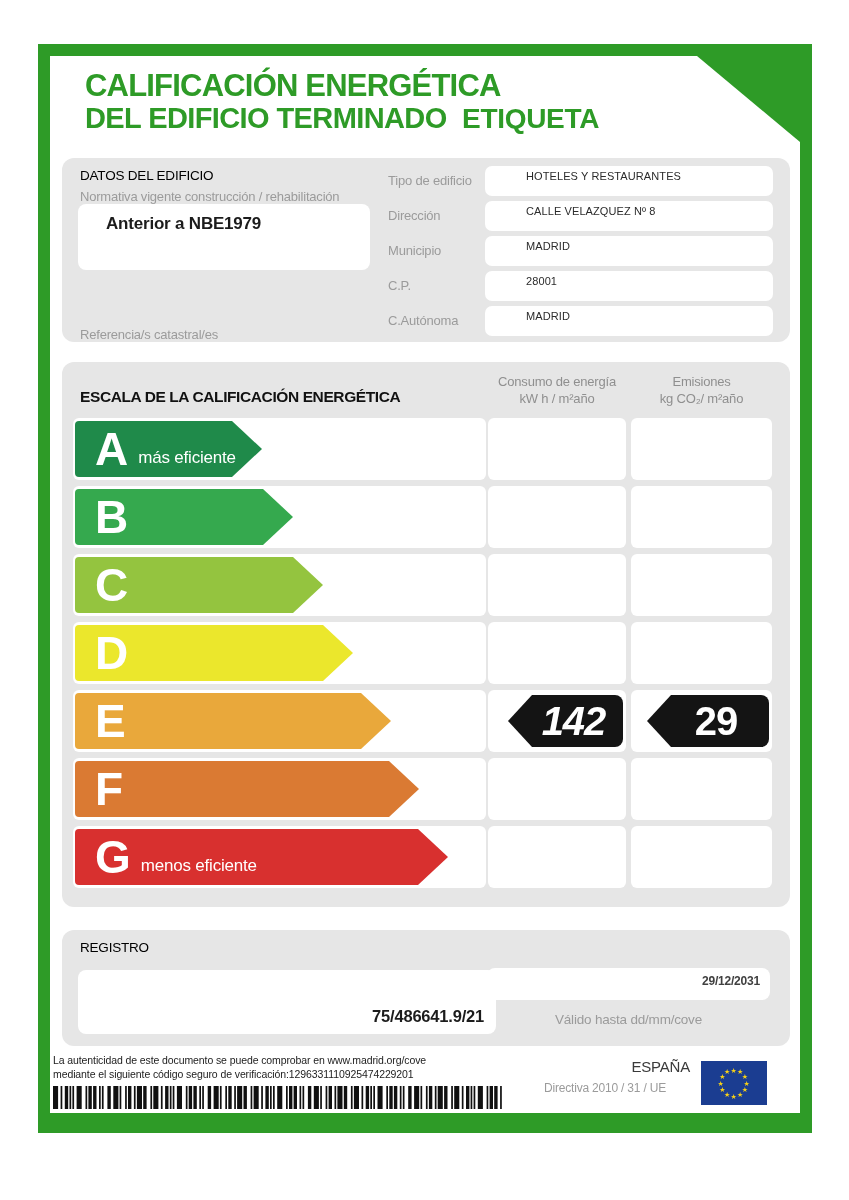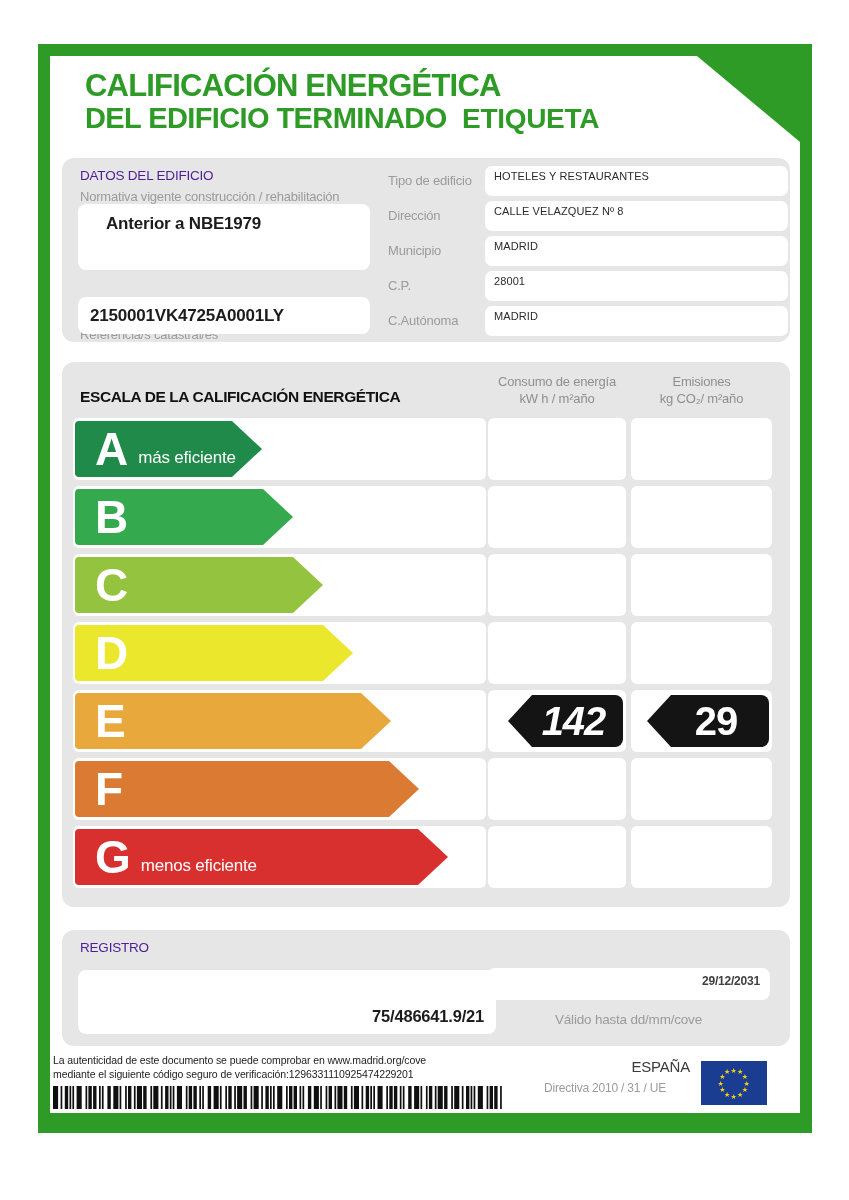--- a/index.html
+++ b/index.html
@@ -15,32 +15,32 @@
           clip-path:polygon(0 0,100% 0,100% 100%);}
   
   .title1{position:absolute;left:85px;top:68px;font-size:31px;font-weight:bold;color:var(--green);letter-spacing:-0.8px;}
   .title2{position:absolute;left:85px;top:102px;font-size:29px;font-weight:bold;color:var(--green);letter-spacing:-0.6px;}
   .etiqueta{position:absolute;left:462px;top:103px;font-size:28px;font-weight:bold;color:var(--green);letter-spacing:-0.3px;}
   
   .panel{position:absolute;left:62px;width:728px;background:var(--panel);border-radius:12px;}
   .datos-panel{top:158px;height:184px;}
   .escala-panel{top:362px;height:545px;}
   .registro-panel{top:930px;height:116px;}
-  .section-title{position:absolute;left:18px;top:10px;font-size:13.5px;color:#4c1d95;letter-spacing:-0.2px;}
+  .section-title{position:absolute;left:18px;top:10px;font-size:13.5px;color:#000000;letter-spacing:-0.2px;}
   .gray-label{position:absolute;font-size:13px;color:#9b9b9b;letter-spacing:-0.2px;}
   .white-box{position:absolute;background:#fff;border-radius:8px;}
   .normativa-label{left:18px;top:31px;}
   .normativa-box{left:16px;top:46px;width:292px;height:66px;}
   .big-value{font-size:17px;font-weight:bold;color:#1c1c1c;padding:10px 28px;letter-spacing:-0.2px;}
   .catastral-label{left:18px;top:125px;margin-top:44px;}
   .catastral-box{left:16px;top:139px;width:292px;height:37px;}
   .catastral-box .big-value{padding:9px 12px;}
   .fields{position:absolute;left:0;top:0;width:100%;height:100%;}
   .field-label{position:absolute;left:326px;font-size:13px;color:#9b9b9b;letter-spacing:-0.2px;}
-  .field-box{position:absolute;left:423px;width:303px;height:30px;background:#fff;border-radius:7px;}
+  .field-box{position:absolute;left:423px;width:256px;height:30px;background:#fff;border-radius:7px;padding-left:32px;}
   .field-value{font-size:11px;color:#2b2b2b;padding:4px 9px;letter-spacing:0.1px;}
   
   .scale-title{position:absolute;left:18px;top:26px;font-size:15.5px;font-weight:bold;color:#111;letter-spacing:-0.4px;}
   .col-header{position:absolute;top:11px;text-align:center;font-size:13px;color:#8f8f8f;line-height:17px;letter-spacing:-0.2px;}
   .consumo-header{left:426px;width:138px;}
   .emisiones-header{left:569px;width:141px;}
   .rows{position:absolute;left:0;top:0;width:100%;height:100%;}
   .scale-row{position:absolute;left:0;width:100%;height:62px;}
   .arrow-track{position:absolute;left:11px;top:0;width:413px;height:62px;background:#fff;border-radius:6px;}
   .arrow{position:absolute;left:2px;top:3px;height:56px;border-radius:4px;display:flex;align-items:center;
@@ -80,23 +80,20 @@
   <div class="title2">DEL EDIFICIO TERMINADO</div>
   <div class="etiqueta">ETIQUETA</div>
 
   <div class="panel datos-panel">
     <div class="section-title">DATOS DEL EDIFICIO</div>
     <div class="gray-label normativa-label">Normativa vigente construcción / rehabilitación</div>
     <div class="white-box normativa-box">
       <div class="big-value">Anterior a NBE1979</div>
     </div>
     <div class="gray-label catastral-label">Referencia/s catastral/es</div>
-    <div class="white-box catastral-box">
-      <div class="big-value">2150001VK4725A0001LY</div>
-    </div>
     <div class="fields">
         <div class="field-label" style="top: 15px;">Tipo de edificio</div>
         <div class="field-box" style="top: 8px;">
           <div class="field-value">HOTELES Y RESTAURANTES</div>
         </div>
         <div class="field-label" style="top: 50px;">Dirección</div>
         <div class="field-box" style="top: 43px;">
           <div class="field-value">CALLE VELAZQUEZ Nº 8</div>
         </div>
         <div class="field-label" style="top: 85px;">Municipio</div>

